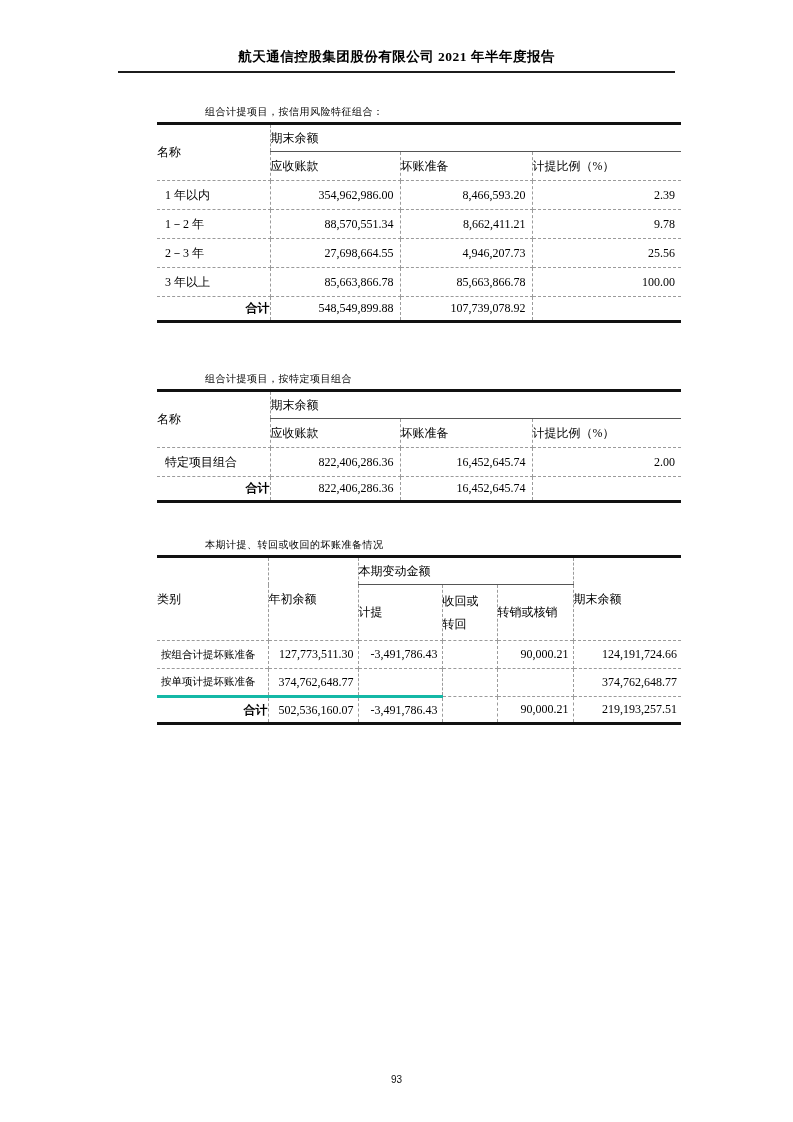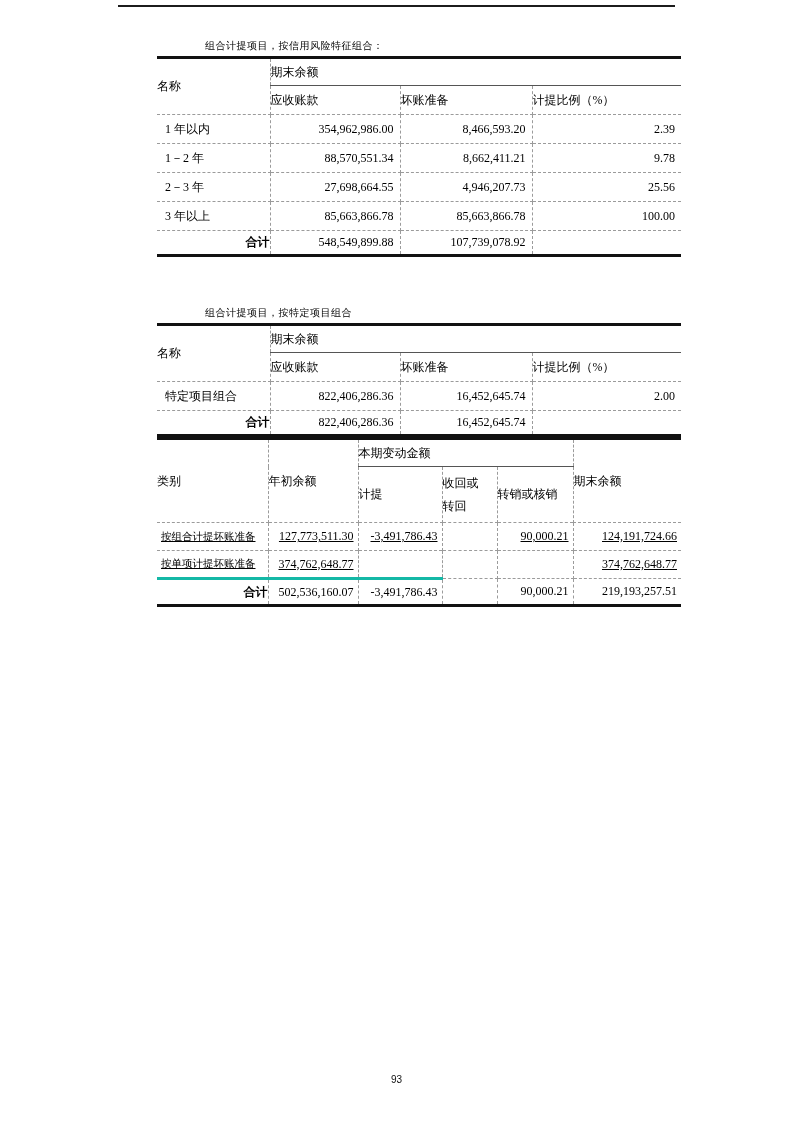--- a/index.html
+++ b/index.html
@@ -81,21 +81,21 @@
   
   .t3 { font-size: 11.5px; }
   .t3 col.k1 { width: 111px; }
   .t3 col.k2 { width: 90px;  }
   .t3 col.k3 { width: 84px;  }
   .t3 col.k4 { width: 55px;  }
   .t3 col.k5 { width: 76px;  }
   .t3 col.k6 { width: 108px; }
   .t3 tr.hrow1 { height: 28px; }
   .t3 tr.hrow2 { height: 56px; }
-  .t3 tr.drow  { height: 28px; text-decoration: underline; }
+  .t3 tr.drow  { height: 28px; }
   .t3 tr.trow  { height: 27px; }
   .t3 td.label { font-size: 10.5px; padding-left: 4px; letter-spacing: 0; }
   .t3 td.num { padding-right: 4px; }
   .t3 th .wrap-line { line-height: 23px; }
   .t3 td.dark-b { border-bottom: 3px solid #14b8a6; }
   .t3 tr.r1 td.dot-b { border-bottom: 1px dotted #6a6a6a; }
 
   
   .page-number {
     position: absolute;
@@ -105,20 +105,21 @@
     font-size: 10px;
     font-family: "Liberation Sans", "DejaVu Sans", sans-serif;
     color: #111;
   }
 </style>
 </head>
 <body>
 
 <div class="page">
 
+  <div class="doc-header-title">航天通信控股集团股份有限公司 2021 年半年度报告</div>
   <div class="doc-header-rule"></div>
 
   <div class="content">
 
     <div class="section-heading first">组合计提项目，按信用风险特征组合：</div>
 
     <table class="fin-table t12">
       <colgroup>
           <col class="c1">
           <col class="c2">
@@ -199,20 +200,21 @@
         </tr>
         <tr class="trow">
           <td class="total-label">合计</td>
           <td class="num">822,406,286.36</td>
           <td class="num">16,452,645.74</td>
           <td class="num"></td>
         </tr>
       </tbody>
     </table>
 
+    <div class="section-heading h3">本期计提、转回或收回的坏账准备情况</div>
 
     <table class="fin-table t3">
       <colgroup>
           <col class="k1">
           <col class="k2">
           <col class="k3">
           <col class="k4">
           <col class="k5">
           <col class="k6">
         </colgroup>

